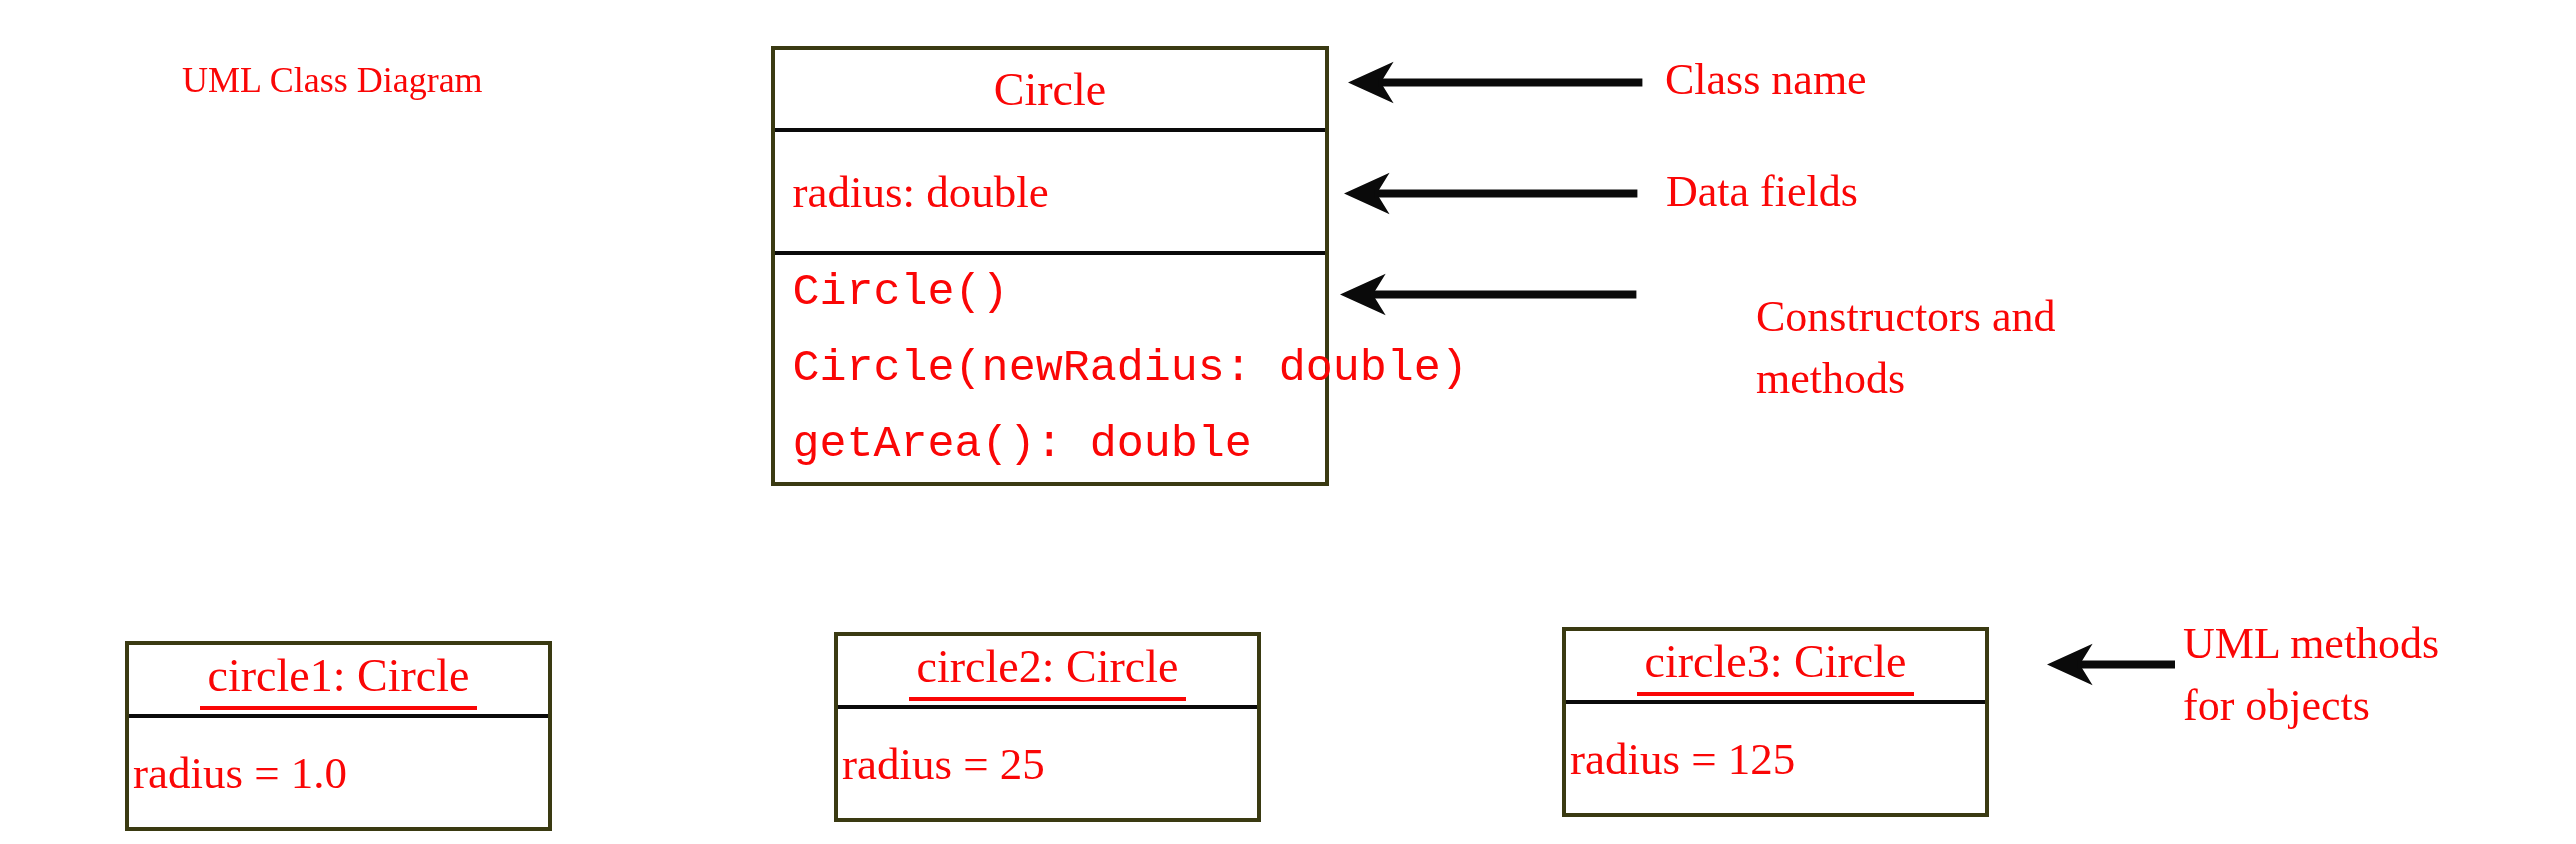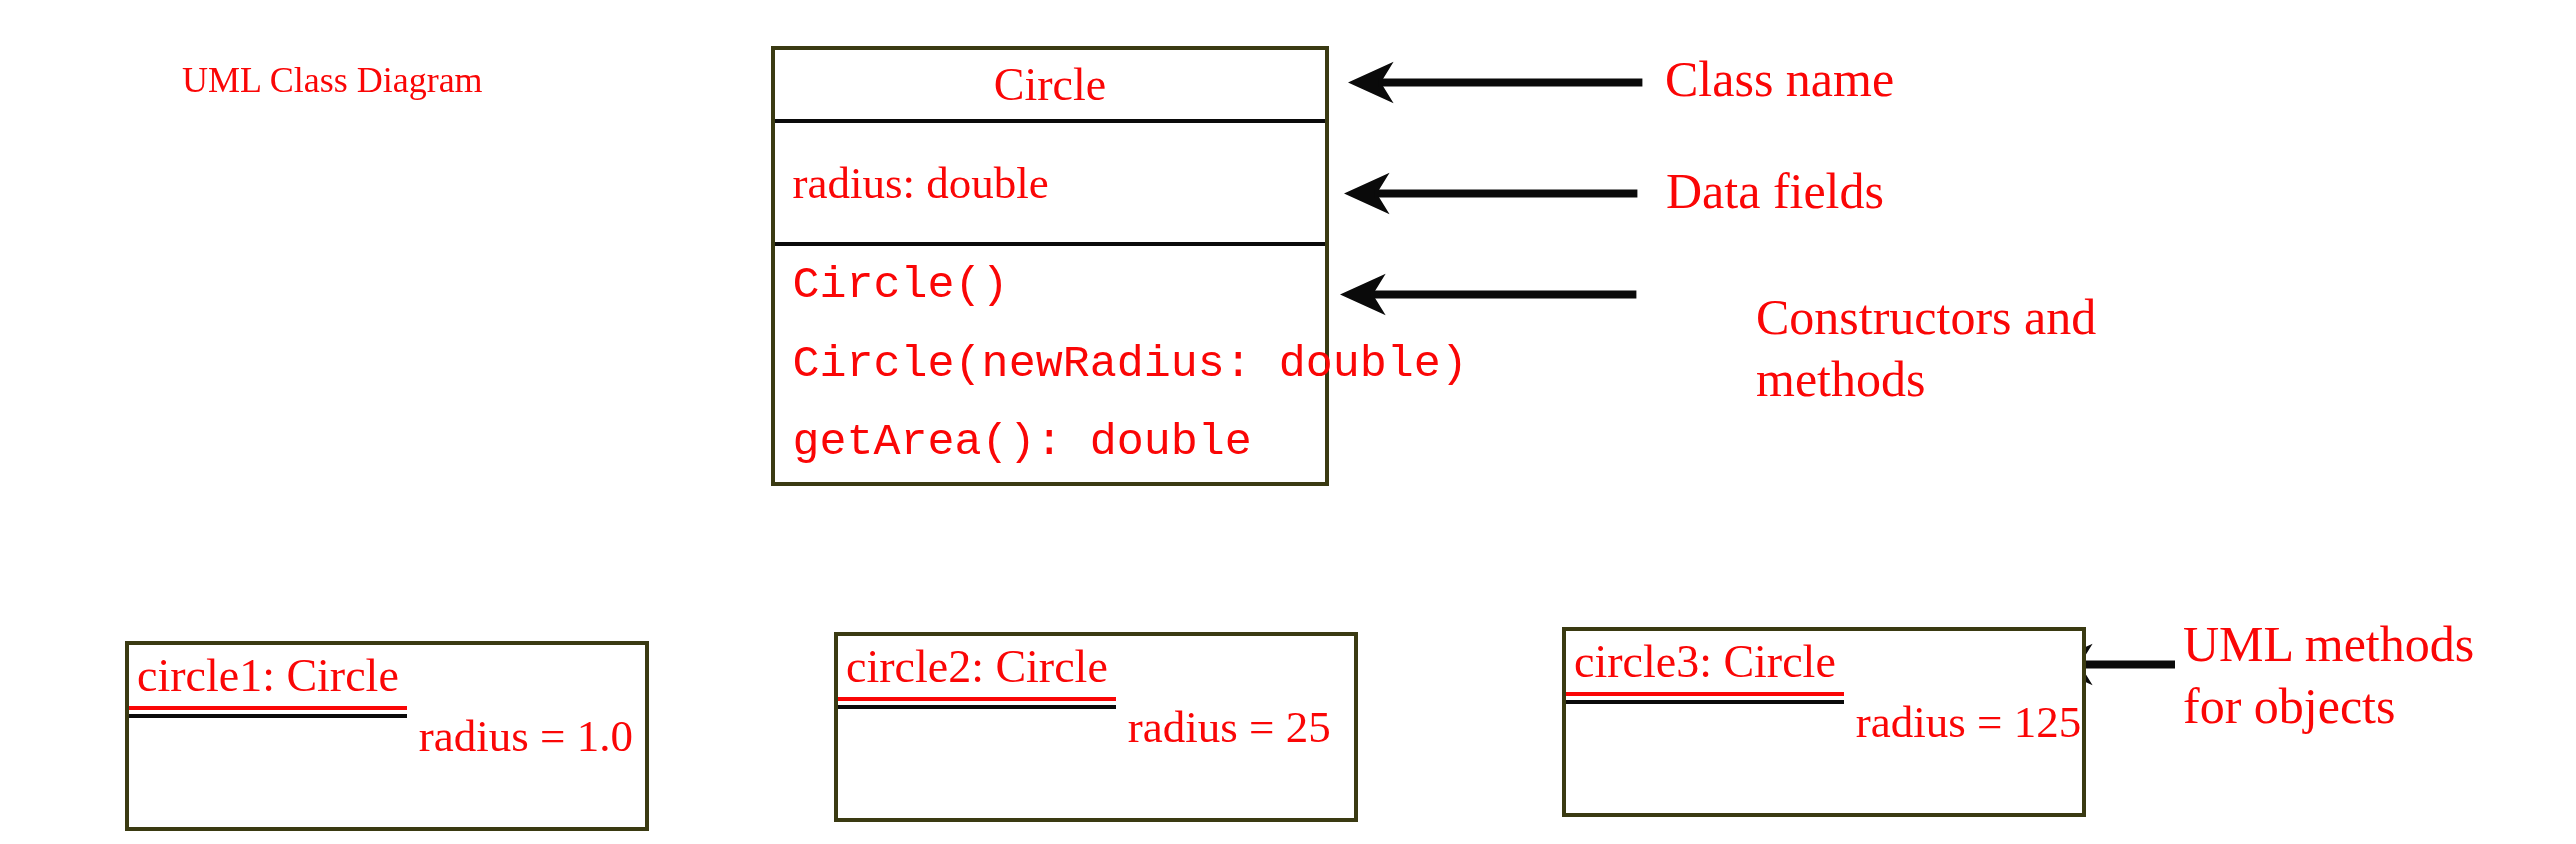--- a/index.html
+++ b/index.html
@@ -28,21 +28,21 @@
   
   .class-box{
     position:absolute;left:771px;top:46px;
     width:558px;height:440px;
     border:4.8px solid var(--olive);
     background:var(--background);
     display:flex;flex-direction:column;
   }
   .compartment{width:100%;}
   .cb-title{
-    height:73px;flex:0 0 auto;
+    height:82px;flex:0 0 auto;
     border-bottom:4.8px solid var(--black);
     display:flex;align-items:center;justify-content:center;
     font-size:46px;color:var(--red);
   }
   .cb-fields{
     height:123px;flex:0 0 auto;
     border-bottom:4.8px solid var(--black);
     display:flex;align-items:center;
     padding-left:17.6px;padding-top:1px;
     font-size:45px;color:var(--red);
@@ -60,32 +60,32 @@
     white-space:nowrap;
   }
 
   
   .arrow{position:absolute;color:var(--black);}
   .arrow svg{display:block;}
 
   
   .label{
     position:absolute;
-    font-size:50px;line-height:53px;color:var(--red);
+    font-size:44px;line-height:53px;color:var(--red);
     white-space:nowrap;
   }
   .label.two-line div{line-height:62px;}
 
   
   .obj-box{
     position:absolute;
-    width:524px;height:190px;
+    width:427px;height:190px;
     border:4.8px solid var(--olive);
     background:var(--background);
-    display:flex;flex-direction:row;gap:8px;
+    display:flex;flex-direction:column;
   }
   .obj-title{
     height:73px;flex:0 0 auto;
     border-bottom:4.8px solid var(--black);
     display:flex;align-items:center;justify-content:center;
     font-size:46px;color:var(--red);
   }
   .obj-title .underlined{
     display:inline-block;
     border-bottom:4.8px solid var(--red);

